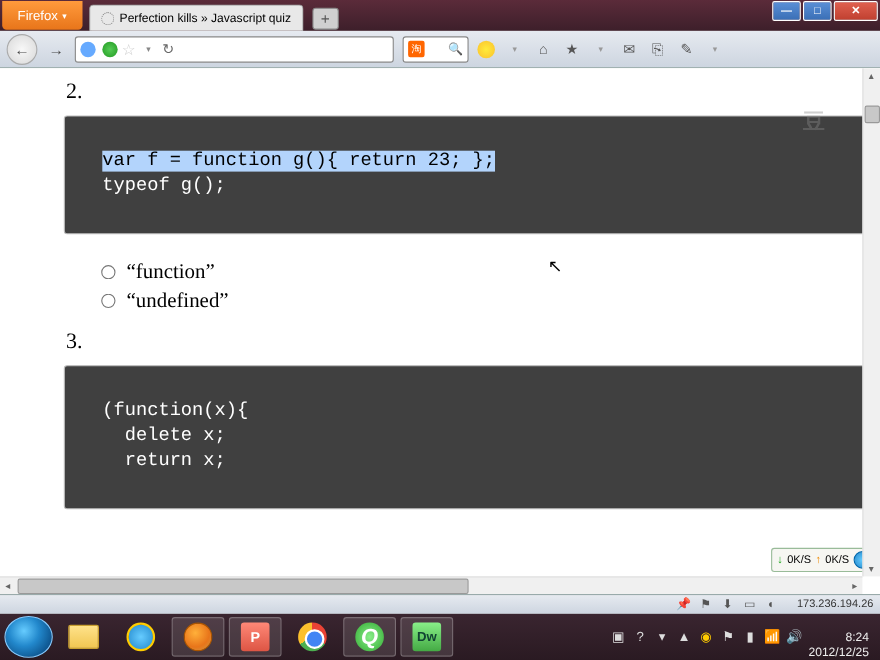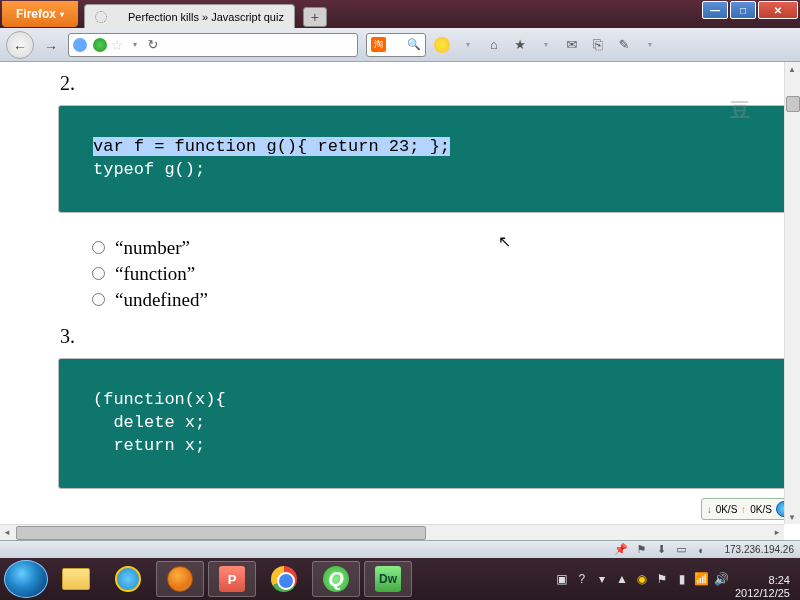--- a/index.html
+++ b/index.html
@@ -1,22 +1,22 @@
 <!DOCTYPE html>
 <html><head>
 <meta charset="utf-8">
 <style>
 * { margin: 0; padding: 0; box-sizing: border-box; }
 body { font-family: Arial, sans-serif; width: 800px; height: 600px; overflow: hidden; background: #f0f0f0; }
 
 
 .titlebar { height: 28px; background: linear-gradient(to bottom, #5b2b3a, #3d1f2a); display: flex; align-items: center; position: relative; }
-.firefox-btn { background: linear-gradient(to bottom, #ff9a3c, #e8751a); color: #fff; padding: 5px 14px; font-size: 12px; font-weight: bold; border-radius: 0 0 4px 4px; margin-left: 2px; display: flex; align-items: center; gap: 4px; height: 26px;}
+.firefox-btn { background: linear-gradient(to bottom, #ff9a3c, #e8751a); color: #fff; padding: 5px 14px; font-size: 12px; font-weight: normal; border-radius: 0 0 4px 4px; margin-left: 2px; display: flex; align-items: center; gap: 4px; height: 26px;}
 .firefox-btn::after { content: "▾"; font-size: 8px; }
-.tab { background: #e8e8e8; border-radius: 4px 4px 0 0; padding: 4px 10px; font-size: 11px; margin-left: 6px; display: flex; align-items: center; gap: 21px; height: 24px; margin-top: 4px; border: 1px solid #999; border-bottom: none; max-width: 250px;}
+.tab { background: #e8e8e8; border-radius: 4px 4px 0 0; padding: 4px 10px; font-size: 11px; margin-left: 6px; display: flex; align-items: center; gap: 5px; height: 24px; margin-top: 4px; border: 1px solid #999; border-bottom: none; max-width: 250px;}
 .tab-icon { width: 12px; height: 12px; border: 1px dotted #888; border-radius: 50%; }
 .new-tab { width: 24px; height: 20px; background: #d0d0d0; border: 1px solid #888; border-radius: 3px; display: flex; align-items: center; justify-content: center; margin-left: 8px; margin-top: 6px; font-size: 14px; color: #555; }
 .window-controls { position: absolute; right: 2px; top: 1px; display: flex; gap: 2px; }
 .win-btn { width: 26px; height: 18px; border: 1px solid #fff; border-radius: 2px; display: flex; align-items: center; justify-content: center; font-size: 10px; color: #fff; font-weight: bold; }
 .win-min { background: linear-gradient(to bottom, #5a8fd6, #3a6fb6); }
 .win-max { background: linear-gradient(to bottom, #5a8fd6, #3a6fb6); }
 .win-close { background: linear-gradient(to bottom, #e06050, #c04030); width: 40px; }
 
 
 .toolbar { height: 34px; background: linear-gradient(to bottom, #e6eaf0, #cdd5e0); border-bottom: 1px solid #9aa; display: flex; align-items: center; padding: 0 6px; gap: 4px; }
@@ -43,21 +43,21 @@
 .content-wrap { position: relative; height: 478px; }
 .content { background: #fff; height: 478px; overflow: hidden; position: relative; padding-left: 60px; padding-top: 0px; }
 .vscroll { position: absolute; right: 0; top: 0; width: 16px; height: 462px; background: #f0f0f0; border-left: 1px solid #ddd; }
 .vscroll-thumb { position: absolute; top: 34px; width: 14px; height: 16px; background: #c8c8c8; border: 1px solid #999; border-radius: 2px; left: 1px;}
 .hscroll { position: absolute; bottom: 0; left: 0; right: 16px; height: 16px; background: #f0f0f0; border-top: 1px solid #ddd; }
 .hscroll-thumb { position: absolute; left: 16px; width: 410px; height: 14px; background: #c8c8c8; border: 1px solid #999; border-radius: 2px; top: 1px;}
 .scroll-arrow { position: absolute; width: 14px; height: 14px; display: flex; align-items: center; justify-content: center; font-size: 9px; color: #666; }
 
 .qnum { font-family: Georgia, serif; font-size: 20px; margin: 10px 0 10px 0; }
 .cut-text { font-family: Georgia, serif; font-size: 20px; color: #333; position: absolute; top: -12px; left: 128px; }
-.code-block { background: #0f766e; border: 1px solid #bbb; border-radius: 3px; padding: 30px 34px; margin-right: 0; font-family: "Courier New", monospace; font-size: 17px; color: #fff; line-height: 1.35; white-space: pre; margin-left: -2px;}
+.code-block { background: #404040; border: 1px solid #bbb; border-radius: 3px; padding: 30px 34px; margin-right: 0; font-family: "Courier New", monospace; font-size: 17px; color: #fff; line-height: 1.35; white-space: pre; margin-left: -2px;}
 .code-block .hl { background: #b3d4fc; color: #000; }
 .options { margin: 24px 0 14px 32px; font-family: Georgia, serif; font-size: 19px; }
 .options label { display: flex; align-items: center; gap: 10px; margin-bottom: 4px; }
 .options input[type=radio] { width: 13px; height: 13px; }
 .cursor { position: absolute; top: 170px; left: 498px; font-size: 16px; color: #000; pointer-events: none; }
 
 
 .netmon { position: absolute; right: 2px; bottom: 20px; background: #f6f6f2; border: 1px solid #9b9; border-radius: 3px; padding: 2px 5px; font-size: 10px; display: flex; align-items: center; gap: 4px; }
 .netmon .arr-dn { color: #2a2; font-weight: bold; }
 .netmon .arr-up { color: #e80; font-weight: bold; }
@@ -147,24 +147,20 @@
 <div class="content">
   <div class="douban-logo">豆</div>
   <div class="cut-text"></div>
   <div class="qnum">2.</div>
   <div class="code-block"><span class="hl">var f = function g(){ return 23; };</span>
 <span>typeof g();</span></div>
 
   <div class="options">
     <label>
           <input type="radio" name="q2" style="">
-          <span>“number”</span>
-        </label>
-    <label>
-          <input type="radio" name="q2" style="">
           <span>“function”</span>
         </label>
     <label>
           <input type="radio" name="q2" style="">
           <span>“undefined”</span>
         </label>
   </div>
 
   <div class="qnum">3.</div>
   <div class="code-block">(function(x){

